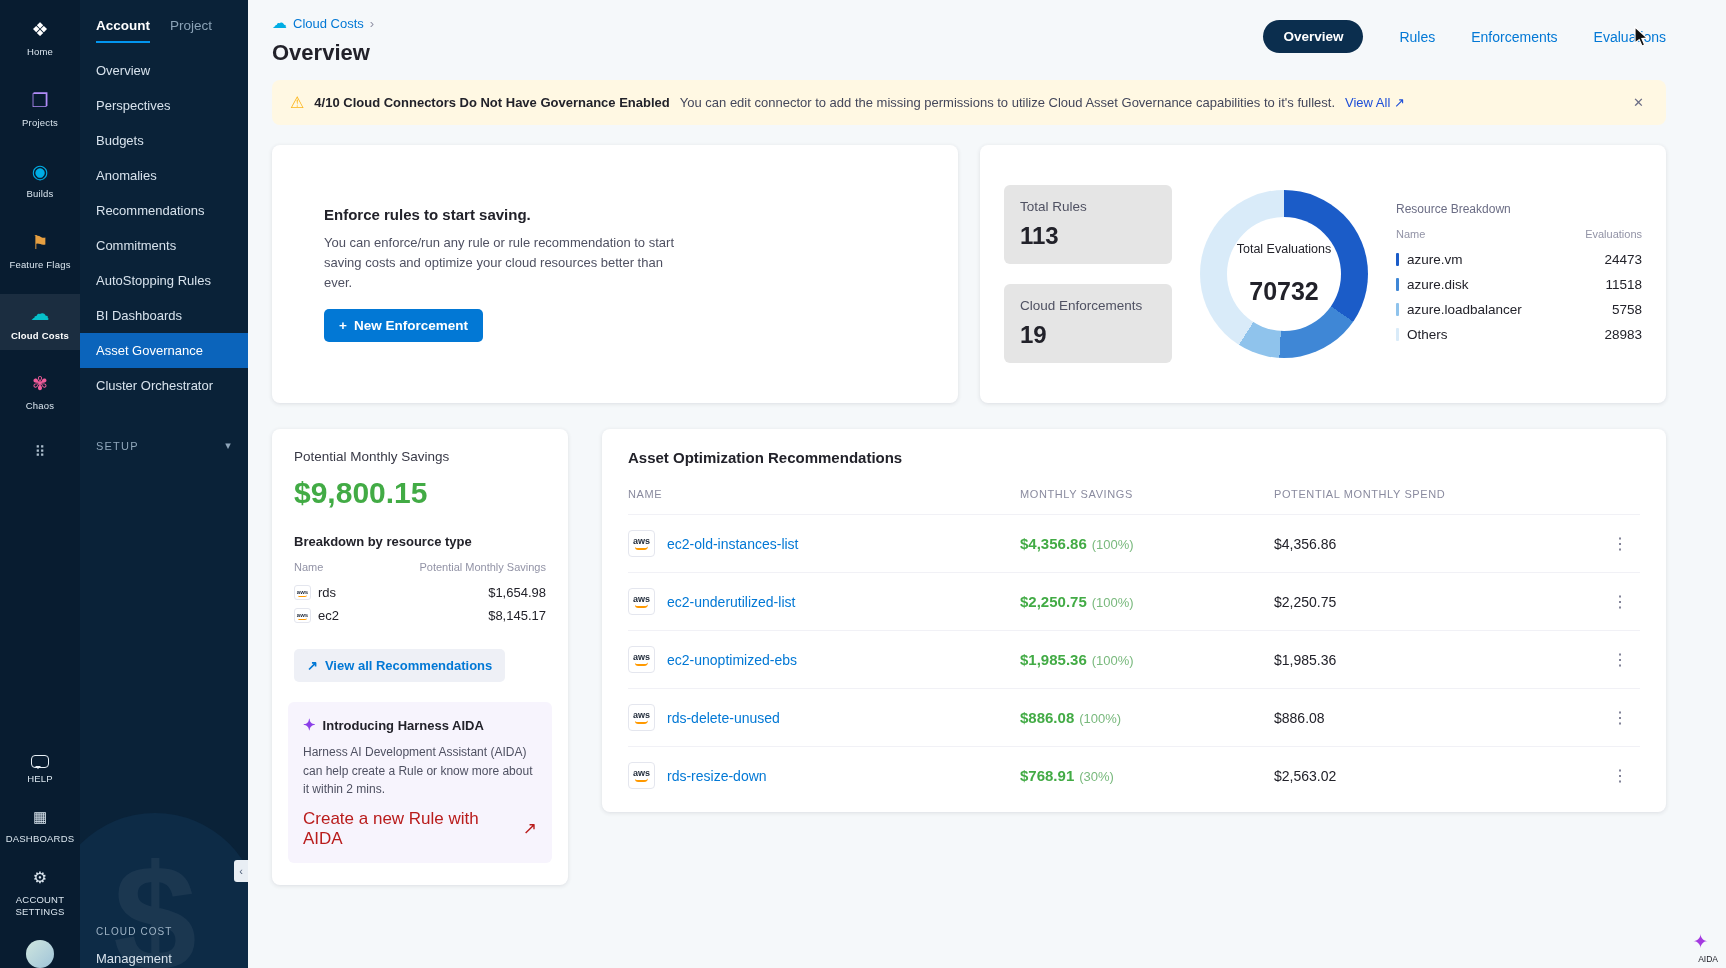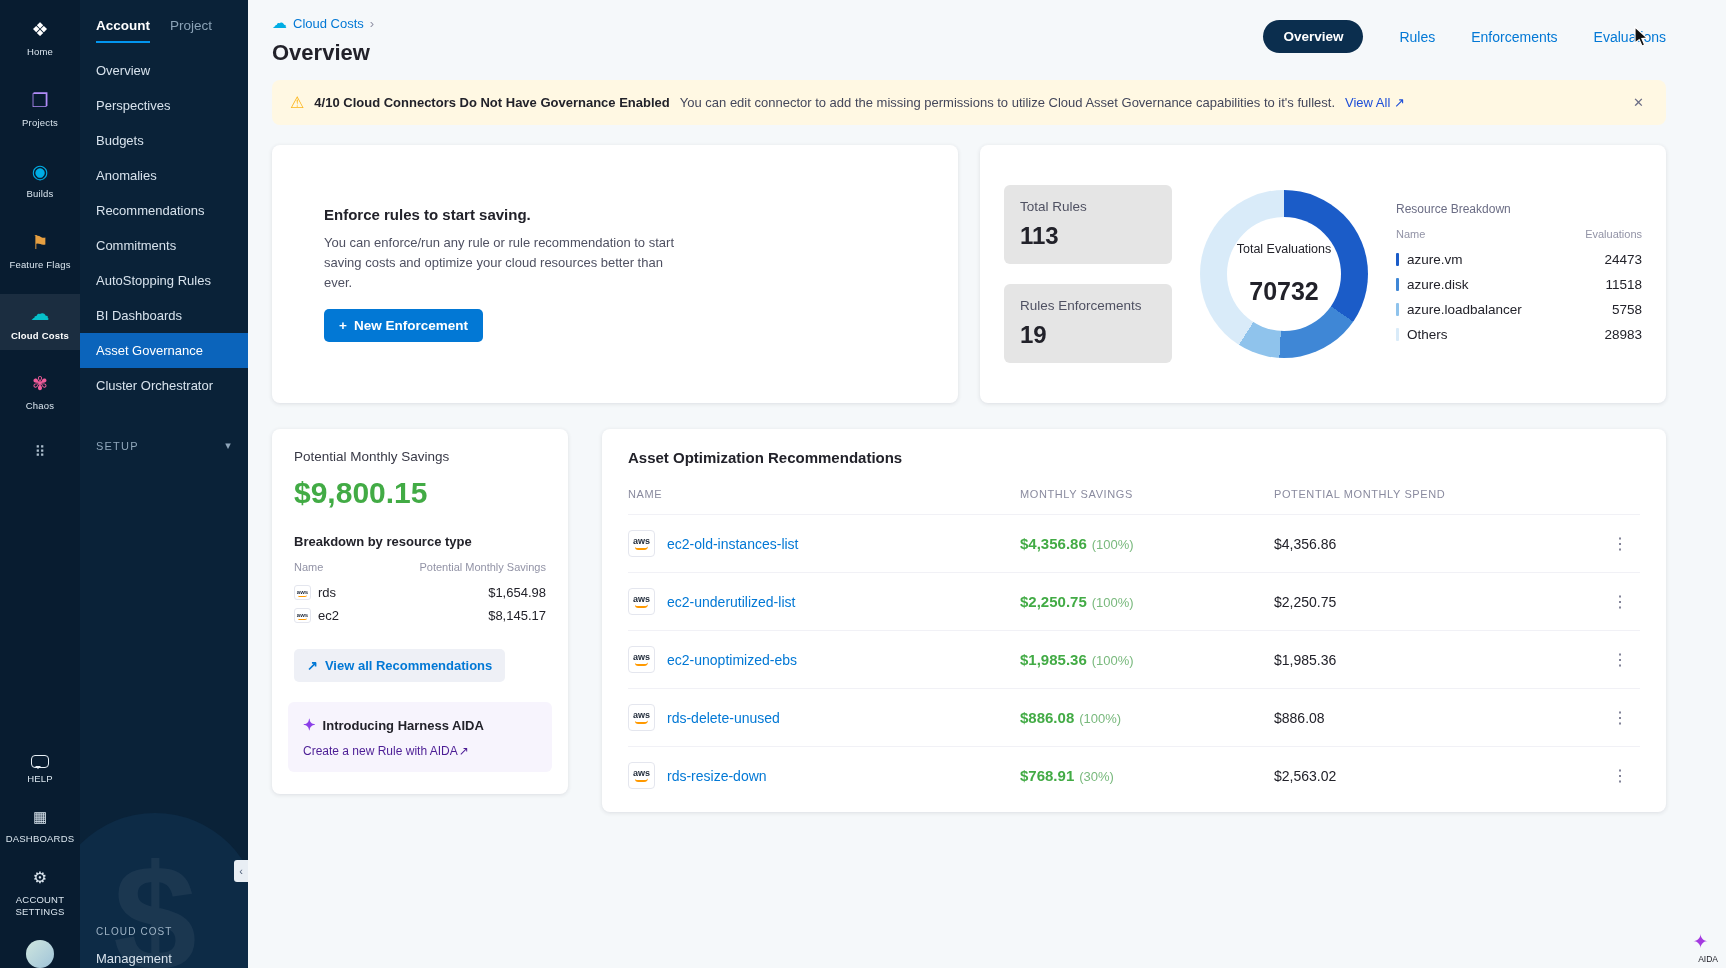--- a/index.html
+++ b/index.html
@@ -94,21 +94,21 @@
   .pt-amount { font-size:30px; font-weight:bold; color:#42ab45; margin:12px 0 24px; }
   .pt-breakdown { font-size:13px; font-weight:bold; color:#22222a; margin-bottom:12px; }
   .pt-head { display:flex; justify-content:space-between; font-size:11px; color:#9293a6; padding-bottom:8px; }
   .pt-row { display:flex; justify-content:space-between; align-items:center; font-size:13px; padding:4px 0; }
   .pt-name { display:flex; align-items:center; gap:7px; }
   .btn-ghost { margin-top:22px; background:#eef0f6; color:#0278d5; border:none; border-radius:5px; padding:9px 13px; font-size:13px; font-weight:bold; cursor:pointer; font-family:inherit; display:flex; align-items:center; gap:7px; }
   .aida-panel { margin:20px -6px 0; background:#f7f4fd; border-radius:6px; padding:14px 15px; }
   .aida-head { display:flex; align-items:center; gap:7px; font-size:13px; font-weight:bold; }
   .aida-spark { color:#8b3fe8; font-size:15px; }
   .aida-body { font-size:12px; color:#4f5162; line-height:1.55; margin-top:9px; }
-  .aida-link { font-size:12px; color:#4c1d95; margin-top:10px; display:flex; align-items:center; gap:1px; cursor:pointer; }
+  .aida-link { font-size:17px; color:#b91c1c; margin-top:10px; display:flex; align-items:center; gap:1px; cursor:pointer; }
 
   
   .recs-card { flex:1; padding:20px 26px 8px; }
   .recs-title { font-size:15px; font-weight:bold; margin-bottom:22px; }
   .recs-grid-head { display:grid; grid-template-columns:392px 254px 1fr 40px; font-size:11px; color:#8a8b9f; letter-spacing:.6px; padding-bottom:14px; }
   .rec-row { display:grid; grid-template-columns:392px 254px 1fr 40px; align-items:center; padding:15px 0; border-top:1px solid #f1f1f6; }
   .rec-name { display:flex; align-items:center; gap:12px; }
   .rec-link { color:#0278d5; font-size:14px; cursor:pointer; }
   .rec-save { font-size:15px; font-weight:bold; color:#42ab45; }
   .rec-pct { font-size:13px; font-weight:normal; color:#79b97d; margin-left:5px; }
@@ -253,21 +253,21 @@
       </div>
     </div>
 
     <div class="card stats-card">
       <div class="stat-col">
         <div class="stat-box">
           <div class="stat-label">Total Rules</div>
           <div class="stat-value">113</div>
         </div>
         <div class="stat-box">
-          <div class="stat-label">Rules Enforcements</div>
+          <div class="stat-label">Cloud Enforcements</div>
           <div class="stat-value">19</div>
         </div>
       </div>
       <div class="donut-wrap">
         <div class="donut" style="background: conic-gradient(rgb(27, 92, 200) 0deg, rgb(27, 92, 200) 124.559deg, rgb(63, 135, 214) 124.559deg, rgb(63, 135, 214) 183.181deg, rgb(143, 195, 236) 183.181deg, rgb(143, 195, 236) 212.487deg, rgb(217, 235, 249) 212.487deg, rgb(217, 235, 249) 360deg);"></div>
         <div class="donut-center">
           <span class="donut-label">Total Evaluations</span>
           <span class="donut-value">70732</span>
         </div>
       </div>
@@ -341,20 +341,21 @@
       </div>
       <button class="btn-ghost">
         <span>↗</span>
         <span>View all Recommendations</span>
       </button>
       <div class="aida-panel">
         <div class="aida-head">
           <span class="aida-spark">✦</span>
           <span>Introducing Harness AIDA</span>
         </div>
+        <div class="aida-body">Harness AI Development Assistant (AIDA) can help create a Rule or know more about it within 2 mins.</div>
         <div class="aida-link">
           <span>Create a new Rule with AIDA</span>
           <span>↗</span>
         </div>
       </div>
     </div>
 
     <div class="card recs-card">
       <div class="recs-title">Asset Optimization Recommendations</div>
       <div class="recs-grid-head">

